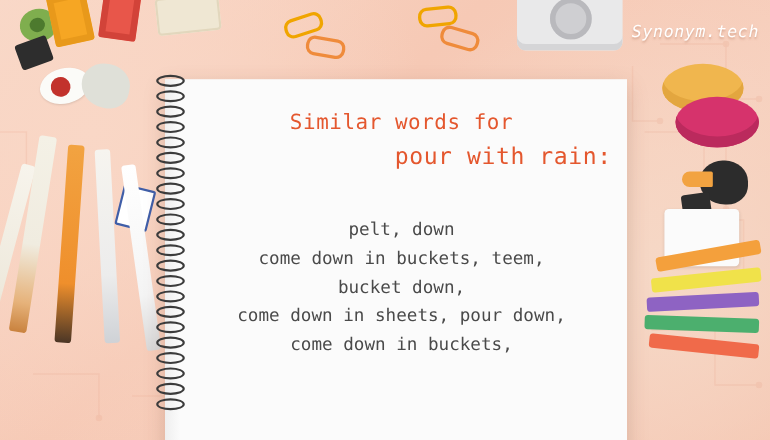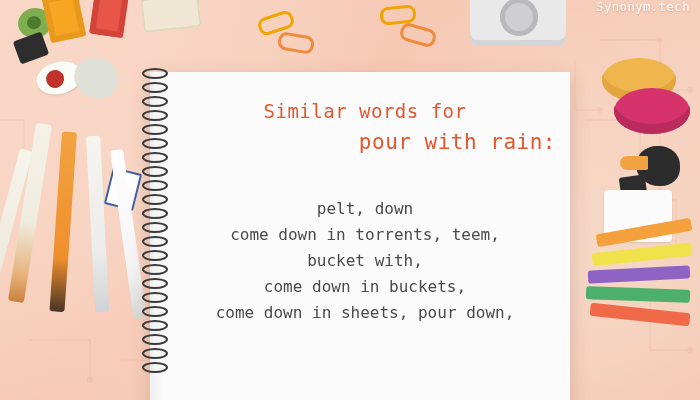--- a/index.html
+++ b/index.html
@@ -149,25 +149,26 @@
     color: #4a4a4a;
     font-size: 16px;
     line-height: 26px;
   }
   .syn-line { white-space: pre; }
 
   
   .watermark {
     position: absolute;
     right: 10px;
-    top: 0;
+    top: 20px;
     color: #ffffff;
-    font-size: 12px;
+    font-size: 15px;
     letter-spacing: .6px;
     text-shadow: 0 1px 2px rgba(170,110,85,.45);
+    font-style: italic;
   }
 </style>
 </head>
 <body>
 
 <div class="stage">
 
   <svg class="circuit" viewBox="0 0 700 400" preserveAspectRatio="none">
     <g stroke="#e8a88f" stroke-width="1.4" fill="none" opacity="0.75">
       <path d="M600 40 H660 V90 H690"></path>
@@ -226,24 +227,24 @@
 
   <div class="notepad">
     <div class="notepad-edge"></div>
 
     <div class="note-body">
       <div class="title-line1">Similar words for</div>
       <div class="title-line2">pour with rain:</div>
 
       <div class="synonyms">
         <div class="syn-line">pelt, down</div>
-        <div class="syn-line">come down in torrents, teem,</div>
-        <div class="syn-line">bucket with,</div>
+        <div class="syn-line">come down in buckets, teem,</div>
+        <div class="syn-line">bucket down,</div>
+        <div class="syn-line">come down in sheets, pour down,</div>
         <div class="syn-line">come down in buckets,</div>
-        <div class="syn-line">come down in sheets, pour down,</div>
       </div>
     </div>
   </div>
 
   <div class="spiral" id="spiral">
       <div class="ring" style="top: 0px;"></div>
       <div class="ring" style="top: 14px;"></div>
       <div class="ring" style="top: 28px;"></div>
       <div class="ring" style="top: 42px;"></div>
       <div class="ring" style="top: 56px;"></div>

